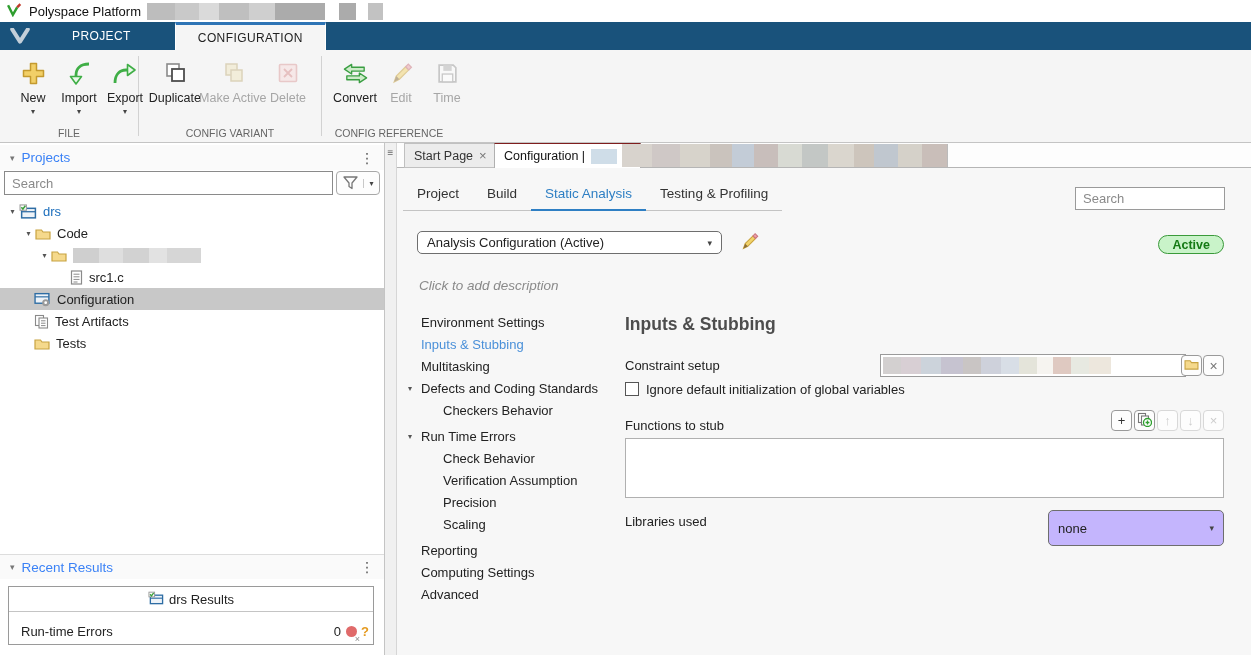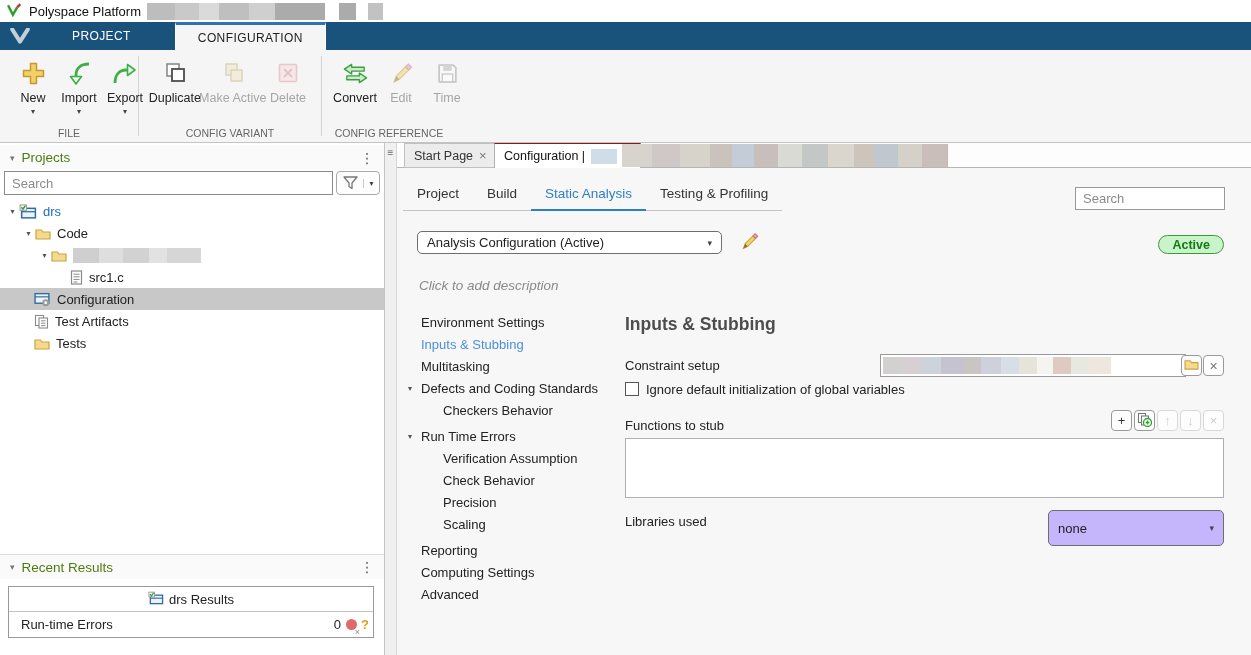--- a/index.html
+++ b/index.html
@@ -31,21 +31,21 @@
   .rbtn .ricon { height:34px; display:flex; align-items:center; justify-content:center; }
   .rbtn .rlabel { font-size:12.5px; color:#222; margin-top:1px; white-space:nowrap; }
   .rbtn .rcaret { font-size:8px; color:#444; margin-top:3px; line-height:8px; }
   .rbtn.disabled .rlabel { color:#a6a6a6; }
   .rbtn.disabled .ricon { opacity:.5; }
 
   
   .left-panel { position:absolute; top:143px; left:0; width:385px; bottom:0; background:#fff; border-right:1px solid #c4c4c4; }
   .panel-header { position:absolute; left:0; right:0; height:25px; display:flex; align-items:center; gap:7px; padding:0 10px; background:#fafafa; }
   .panel-header .ph-caret { font-size:9px; color:#777; }
-  .panel-header .ph-title { font-size:13.5px; color:#4d7c0f; }
+  .panel-header .ph-title { font-size:13.5px; color:#3b82f6; }
   .panel-header .ph-kebab { margin-left:auto; color:#555; font-size:14px; cursor:pointer; }
   .hdr-projects { top:2px; }
   .hdr-results { top:411px; border-top:1px solid #ddd; }
 
   .search-row { position:absolute; top:28px; left:4px; right:4px; height:24px; display:flex; }
   .search-row input { flex:1; border:1px solid #8a8a8a; padding:2px 7px; font-size:13px; color:#333; background:#fff; outline:none; }
   .search-row input::placeholder { color:#8a8a8a; }
   .filter-btn { width:44px; border:1px solid #a8a8a8; border-radius:4px; margin-left:3px; display:flex; align-items:center; background:#fdfdfd; cursor:pointer; }
   .filter-btn .fseg1 { flex:1; display:flex; justify-content:center; }
   .filter-btn .fseg2 { width:16px; border-left:1px solid #c8c8c8; display:flex; justify-content:center; font-size:8px; color:#444; }
@@ -54,21 +54,21 @@
   .trow { height:22px; display:flex; align-items:center; font-size:13px; color:#222; cursor:pointer; }
   .trow .arrow { width:13px; text-align:center; color:#555; font-size:8px; }
   .trow .ticon { display:flex; margin-right:6px; }
   .trow.selected { background:#c8c8c8; }
   .lbl-blue { color:#1d6fbd; }
   .tree-redact { width:128px; height:15px;
     background:linear-gradient(90deg,#cfcfcf 0 26px,#dedede 26px 50px,#d2d2d2 50px 76px,#e2e2e2 76px 94px,#d6d6d6 94px 128px); }
 
   .results-table { position:absolute; top:443px; left:8px; width:366px; border:1px solid #9a9a9a; background:#fff; }
   .rt-header { height:25px; display:flex; align-items:center; justify-content:center; gap:5px; border-bottom:1px solid #c4c4c4; font-size:13px; color:#222; cursor:pointer; }
-  .rt-row { height:25px; display:flex; align-items:center; padding:0 4px 0 12px; font-size:13px; cursor:pointer; }
+  .rt-row { height:25px; display:flex; align-items:center; padding:0 4px 0 12px; font-size:13px; cursor:pointer;margin-top:7px; }
   .rt-right { margin-left:auto; display:flex; align-items:center; gap:2px; }
   .status-dot { position:relative; width:11px; height:11px; border-radius:50%; background:#e06a6a; margin-left:3px; }
   .status-dot::after { content:"×"; position:absolute; right:-3px; bottom:-7px; font-size:9px; color:#8a8a8a; }
   .q-mark { color:#e59a1f; font-weight:bold; font-size:13px; margin-left:2px; }
 
   
   .splitter { position:absolute; top:143px; left:385px; width:12px; bottom:0; background:#f0f0f0; border-right:1px solid #d6d6d6; }
   .split-grip { margin:5px auto 0 auto; width:8px; color:#666; font-size:10px; line-height:10px; text-align:center; cursor:pointer; }
 
   
@@ -429,22 +429,22 @@
         <div class="nav-item lvl0">Multitasking</div>
         <div class="nav-item lvl0 expandable">
           <span class="nav-arrow">▾</span>
           <span>Defects and Coding Standards</span>
         </div>
         <div class="nav-item lvl1">Checkers Behavior</div>
         <div class="nav-item lvl0 expandable gap">
           <span class="nav-arrow">▾</span>
           <span>Run Time Errors</span>
         </div>
+        <div class="nav-item lvl1">Check Behavior</div>
         <div class="nav-item lvl1">Verification Assumption</div>
-        <div class="nav-item lvl1">Check Behavior</div>
         <div class="nav-item lvl1">Precision</div>
         <div class="nav-item lvl1">Scaling</div>
         <div class="nav-item lvl0 gap">Reporting</div>
         <div class="nav-item lvl0">Computing Settings</div>
         <div class="nav-item lvl0">Advanced</div>
       </div>
 
       <div class="form">
         <div class="form-title">Inputs &amp; Stubbing</div>
 

